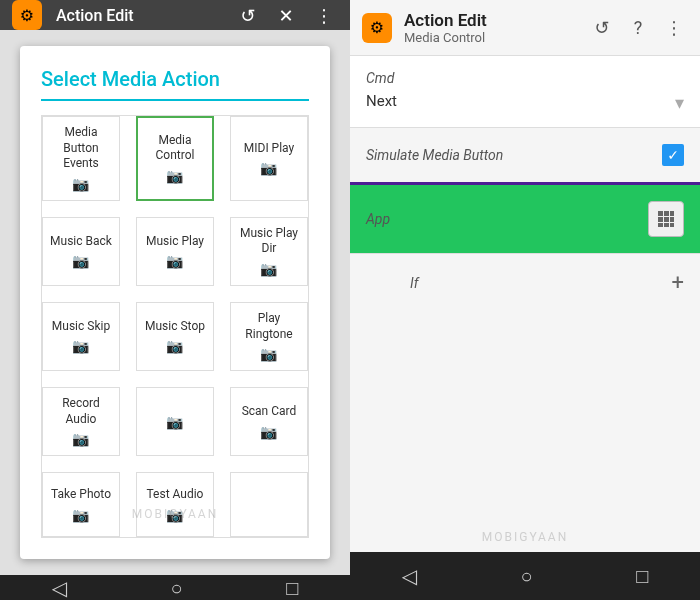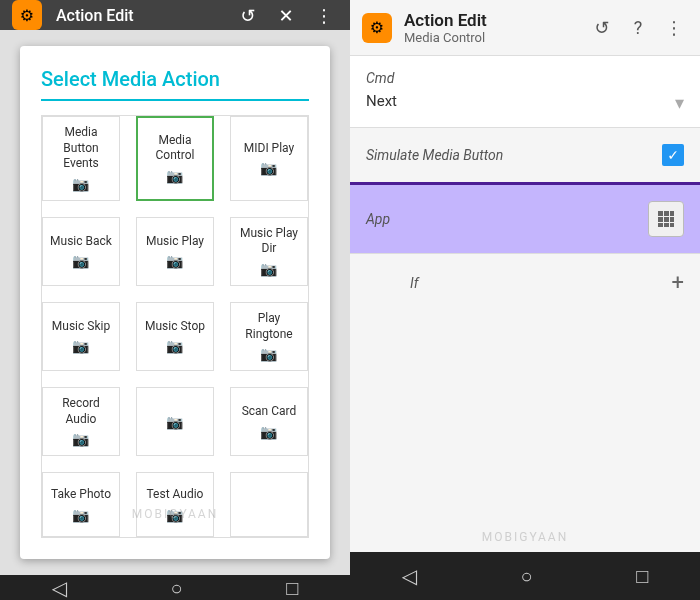--- a/index.html
+++ b/index.html
@@ -221,21 +221,21 @@
       display: flex;
       align-items: center;
       justify-content: center;
       color: #fff;
       font-size: 14px;
     }
 
     .field-row-app {
       padding: 16px 16px;
       border-bottom: 1px solid #ddd;
-      background: #c4b5fd;
+      background: #22c55e;
       display: flex;
       align-items: center;
       justify-content: space-between;
     }
 
     .app-grid-btn {
       width: 36px;
       height: 36px;
       border: 1px solid #bbb;
       border-radius: 4px;

